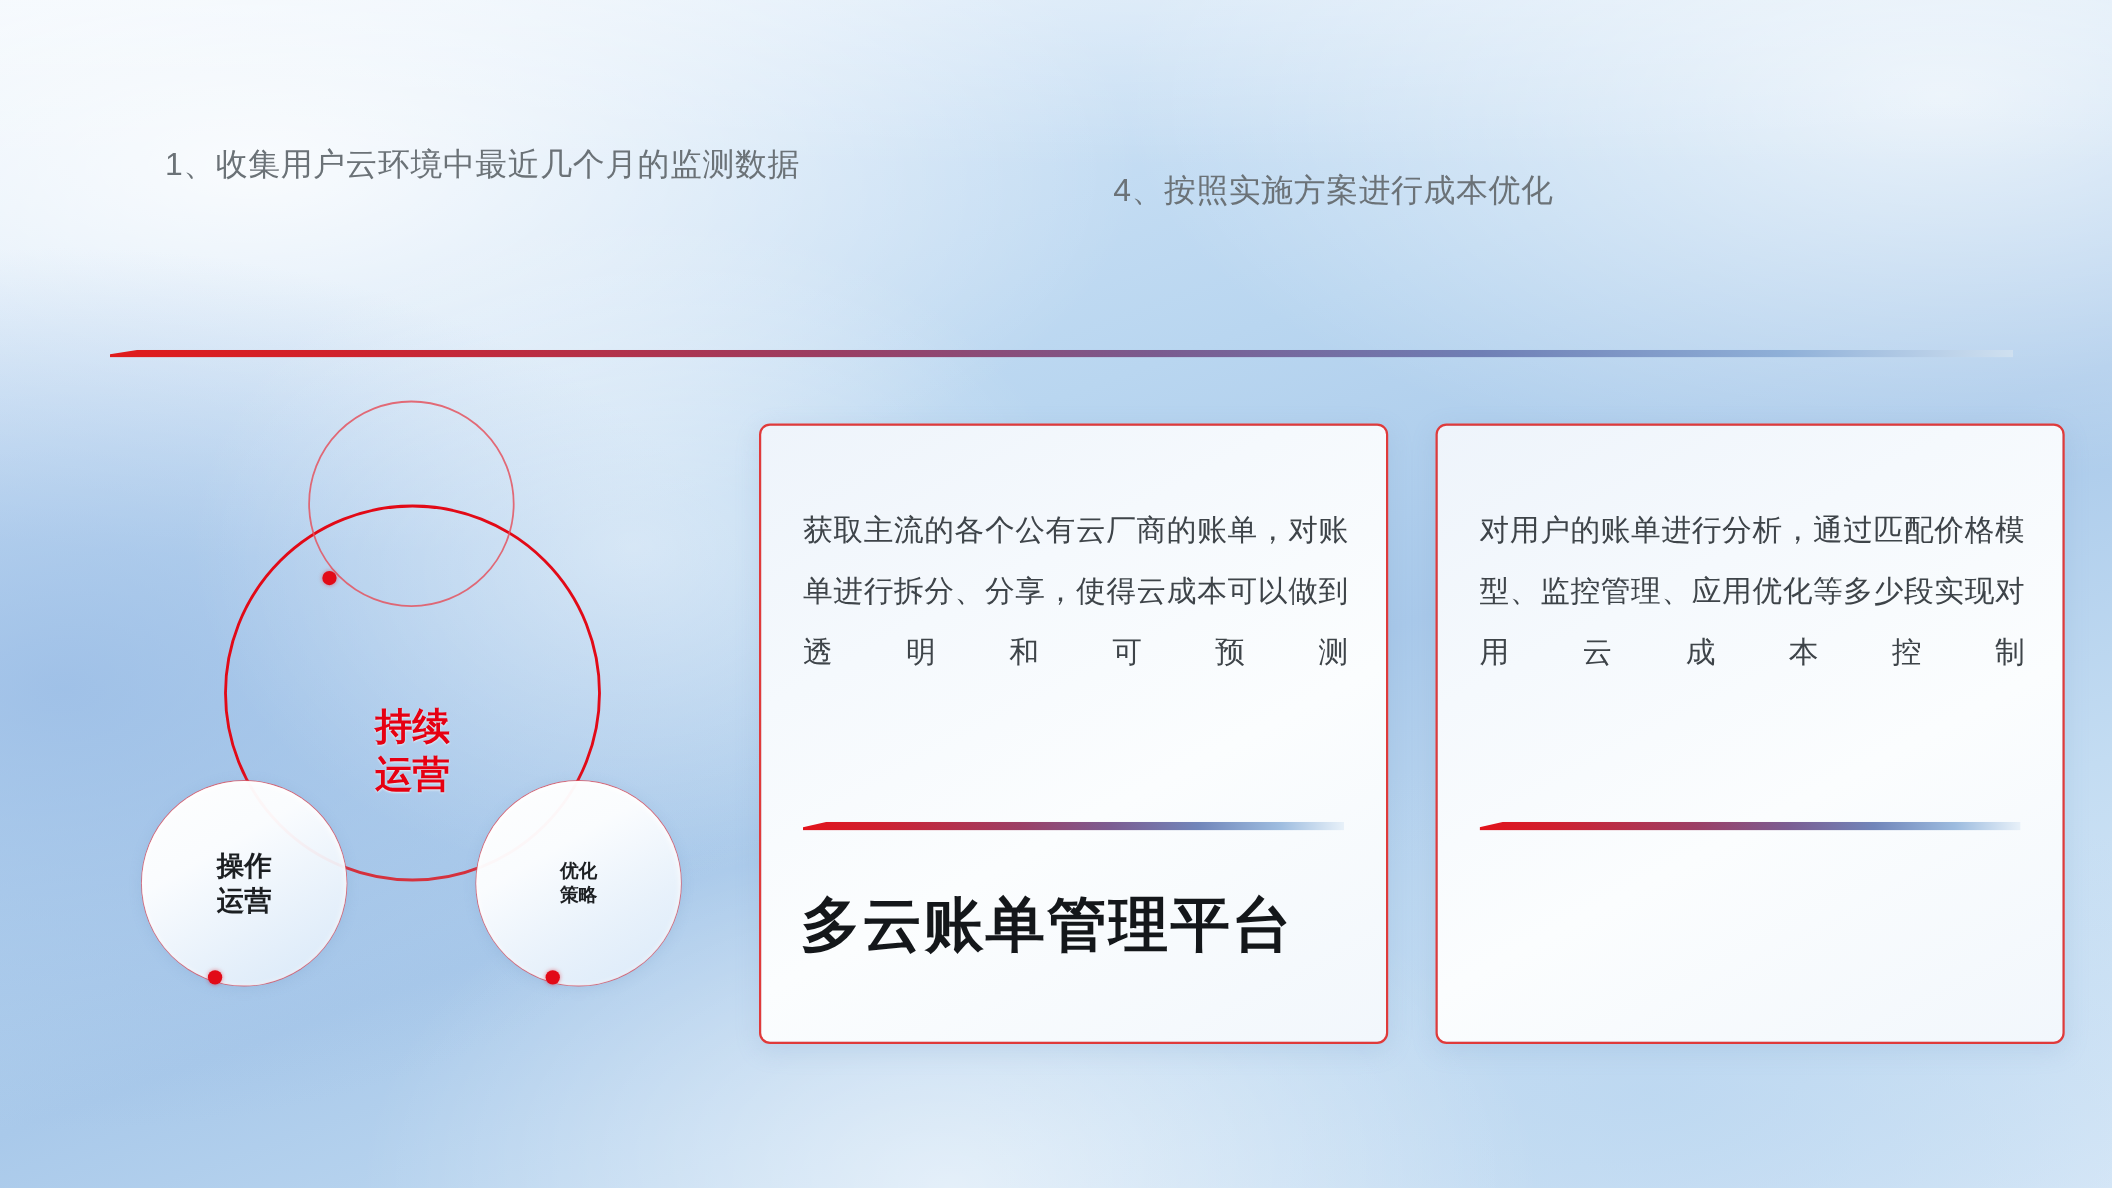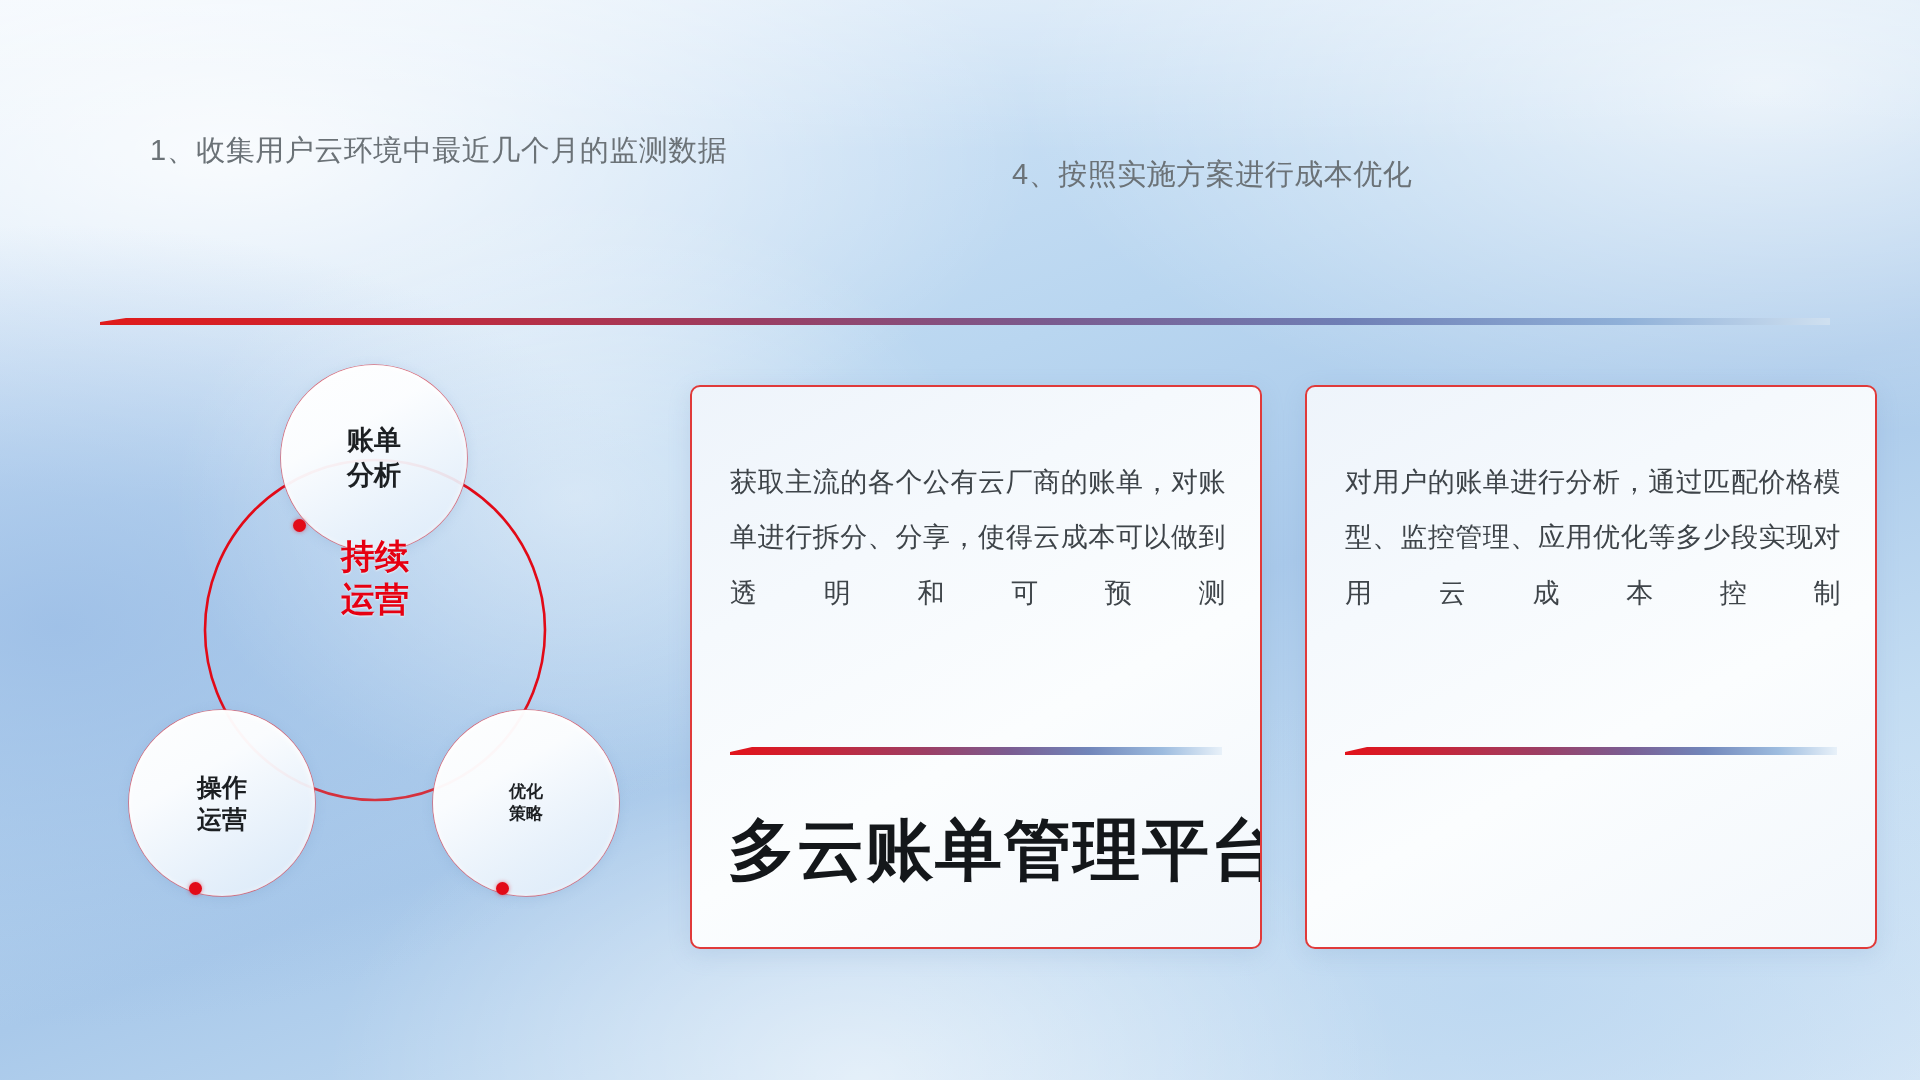--- a/index.html
+++ b/index.html
@@ -44,21 +44,21 @@
       linear-gradient(150deg, rgba(255,255,255,.98) 0%, rgba(253,254,255,.96) 35%, rgba(236,244,252,.92) 70%, rgba(222,236,250,.88) 100%);
     box-shadow:inset 0 2px 7px rgba(255,255,255,.95), 0 2px 12px rgba(110,150,195,.22);
     display:flex;align-items:center;justify-content:center;
     text-align:center;color:#1c1f22;font-weight:bold;line-height:1.28;
   }
   #c-top{left:186px;top:10px;width:186px;height:186px;font-size:27px;}
   #c-bl{left:34px;top:355px;width:186px;height:186px;font-size:25px;}
   #c-br{left:338px;top:355px;width:186px;height:186px;font-size:17px;}
   #venn-center{
     position:absolute;left:185px;top:180px;width:190px;height:190px;
-    display:flex;align-items:flex-start;justify-content:center;
+    display:flex;align-items:flex-end;justify-content:center;
     color:#e60012;font-weight:bold;font-size:34px;line-height:1.25;text-align:center;
     text-shadow:0 1px 2px rgba(255,255,255,.7);
   }
   .vdot{position:absolute;width:13px;height:13px;border-radius:50%;background:#e20a17;box-shadow:0 0 4px rgba(226,10,23,.5);}
   #d-top{left:198px;top:164px;}
   #d-bl{left:94px;top:527px;}
   #d-br{left:401px;top:527px;}
 
   
   .card{
@@ -76,21 +76,21 @@
     color:#3e4449;font-size:27px;line-height:2.05;letter-spacing:.4px;
     text-align:justify;text-align-last:justify;
   }
   .card-rule{
     position:absolute;left:38px;width:492px;height:8px;top:360px;
     background:linear-gradient(to right,#e2131b 0%,#cf2030 14%,#9c3f65 40%,#7b5d92 57%,#7186ba 73%,#9dbcdf 88%,#e8f1f9 100%);
     clip-path:polygon(0 62%,22px 0,100% 0,100% 100%,0 100%);
   }
   .card-title{
     position:absolute;left:36px;top:418px;
-    color:#14171a;font-weight:bold;font-size:67px;letter-spacing:2px;white-space:nowrap;
+    color:#14171a;font-weight:bold;font-size:54px;letter-spacing:2px;white-space:nowrap;
   }
 </style>
 </head>
 <body>
 
 <div id="bg">
   <div class="bg-layer bl1"></div>
   <div class="bg-layer bl2"></div>
   <div class="bg-layer bl3"></div>
   <div class="bg-layer bl4"></div>
@@ -118,26 +118,20 @@
         <stop offset="70%" stop-color="#e20a17"></stop>
         <stop offset="100%" stop-color="#d4333f"></stop>
       </linearGradient>
     </defs>
     <circle cx="280" cy="275" r="170" fill="none" stroke="url(#ringGrad)" stroke-width="2.6"></circle>
     <circle cx="279" cy="103" r="93" fill="none" stroke="#e4545f" stroke-width="1.6" opacity="0.85"></circle>
     <circle cx="127" cy="448" r="93" fill="none" stroke="#e4545f" stroke-width="1.6" opacity="0.85"></circle>
     <circle cx="431" cy="448" r="93" fill="none" stroke="#e4545f" stroke-width="1.6" opacity="0.85"></circle>
   </svg>
 
-  <div class="vcircle" id="c-top">
-    <div>
-      <div>账单</div>
-      <div>分析</div>
-    </div>
-  </div>
 
   <div class="vcircle" id="c-bl">
     <div>
       <div>操作</div>
       <div>运营</div>
     </div>
   </div>
 
   <div class="vcircle" id="c-br">
     <div>

